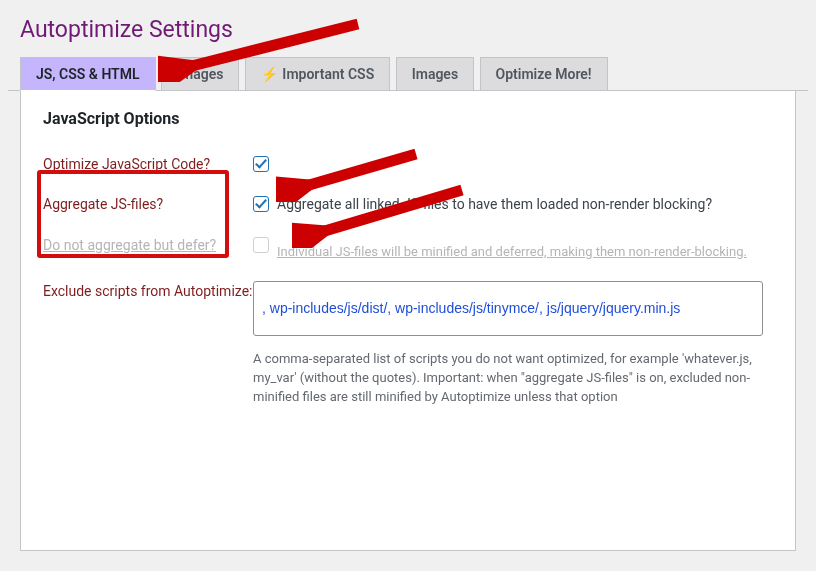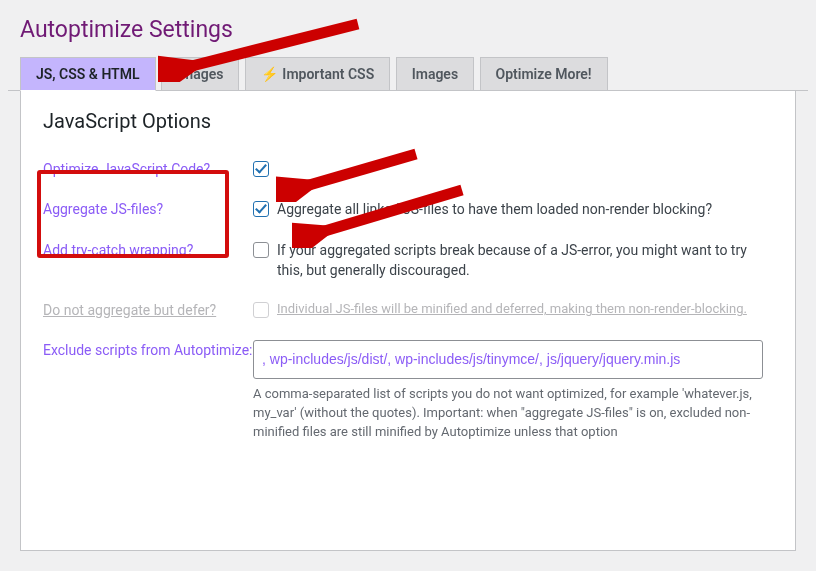--- a/index.html
+++ b/index.html
@@ -49,31 +49,31 @@
     .lightning { color: #f7a900; font-weight: 700; margin-right: 4px; }
     .panel {
       background: #fff;
       border: 1px solid #c3c4c7;
       border-top: none;
       margin: 0 12px 0 12px;
       padding: 18px 22px 22px 22px;
       min-height: 460px;
     }
     h2.section-title {
-      font-size: 20px;
-      font-weight: 400;
+      font-size: 16px;
+      font-weight: 700;
       color: #1d2327;
       margin-bottom: 16px;
     }
     table.form-table { width: 100%; border-collapse: collapse; }
     table.form-table td { vertical-align: top; padding: 10px 0; }
     td.th {
       width: 210px;
       padding-right: 18px;
-      color: #8b5cf6;
+      color: #7f1d1d;
       font-size: 14px;
       line-height: 1.45;
     }
     td.td { font-size: 14px; color: #3c434a; line-height: 1.45; }
     td.td.disabled, td.th.disabled { color: #b5b5b8; text-decoration: underline; }
     .cb-wrap { display: flex; align-items: flex-start; gap: 8px; }
     input[type="checkbox"] {
       appearance: none;
       width: 16px;
       height: 16px;
@@ -97,30 +97,30 @@
       width: 4px;
       height: 9px;
       border: solid #2271b1;
       border-width: 0 2px 2px 0;
       transform: rotate(42deg);
     }
     input[type="checkbox"]:disabled { border-color:#d0d0d3; cursor: default; }
     input[type="text"] {
       width: 100%;
       max-width: 510px;
-      padding: 8px 8px;
+      padding: 16px 8px;
       font-size: 14px;
       line-height: 1.5;
       border: 1px solid #8c8f94;
       border-radius: 3px;
       background: #fff;
-      color: #8b5cf6;
+      color: #1d4ed8;
       margin-bottom: 6px;
     }
-    .description { font-size: 13px; color:#646970; line-height:1.45; }
+    .description { font-size: 13px; color:#646970; line-height:1.45;margin-top:8px; }
     .description.disabled { color:#b5b5b8; }
     
     .anno { position:absolute; pointer-events:none; }
     .red-box {
       position:absolute; left:29px; top:162px; width:192px; height:88px;
       border:4px solid #d30d0d; border-radius:3px; pointer-events:none;
     }
   </style>
 </head>
 <body>
@@ -155,29 +155,20 @@
       <tr>
         <td class="th">Aggregate JS-files?</td>
         <td class="td">
               <div class="cb-wrap">
           <input type="checkbox" checked="" style="">
           <span>Aggregate all linked JS-files to have them loaded non-render blocking?</span>
         </div>
             </td>
       </tr>
       <tr>
-        <td class="th">Add try-catch wrapping?</td>
-        <td class="td">
-              <div class="cb-wrap">
-          <input type="checkbox" style="">
-          <span>If your aggregated scripts break because of a JS-error, you might want to try this, but generally discouraged.</span>
-        </div>
-            </td>
-      </tr>
-      <tr>
         <td class="th disabled">Do not aggregate but defer?</td>
         <td class="td disabled">
               <div class="cb-wrap">
           <input type="checkbox" disabled="" style="">
           <span class="description disabled">Individual JS-files will be minified and deferred, making them non-render-blocking.</span>
         </div>
             </td>
       </tr>
       <tr>
         <td class="th">Exclude scripts from Autoptimize:</td>

